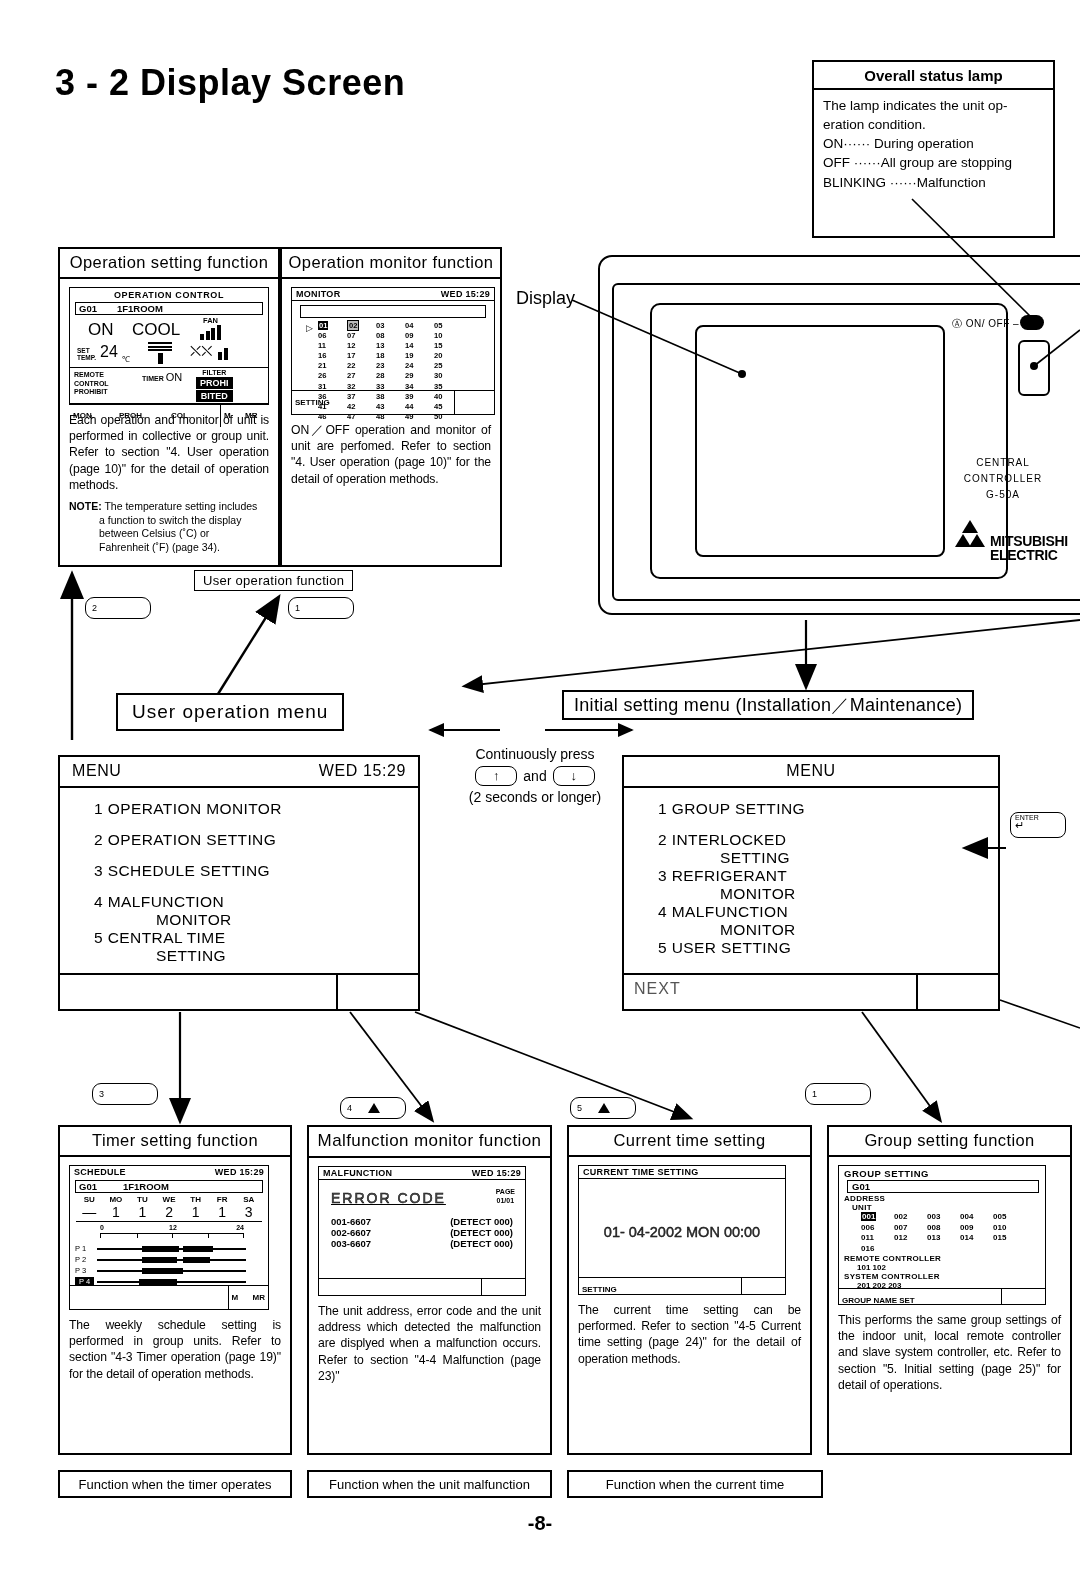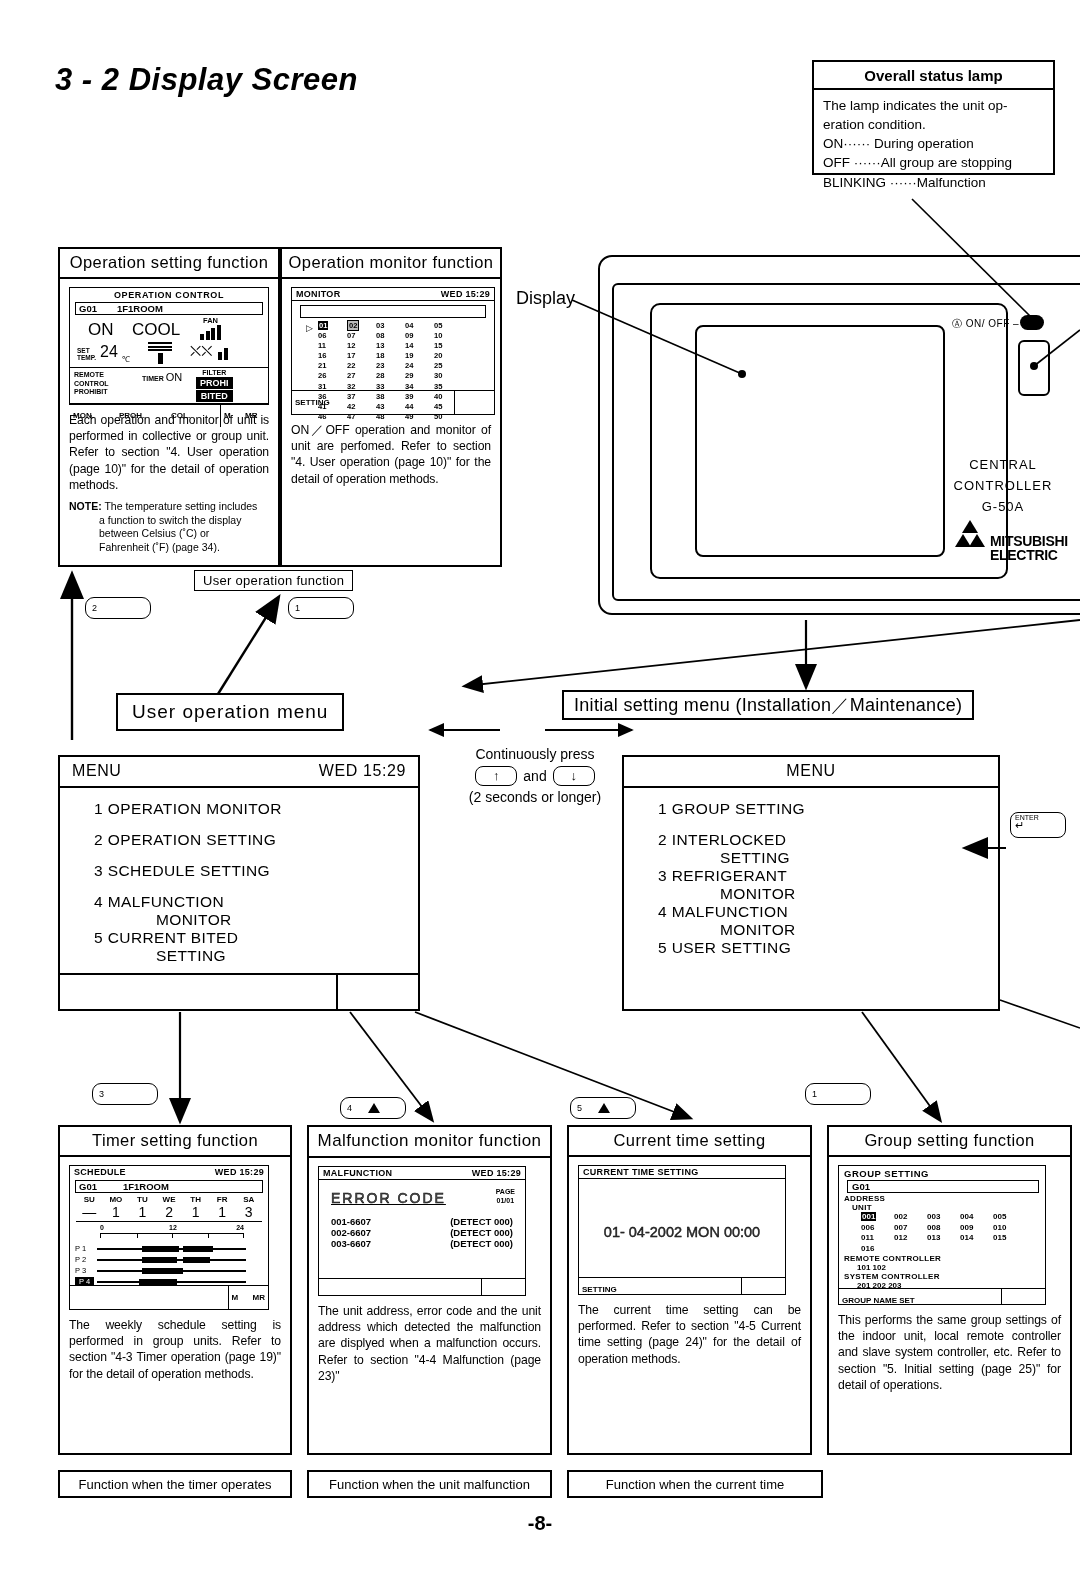--- a/index.html
+++ b/index.html
@@ -7,27 +7,26 @@
   body {
     width:1080px; height:1576px; position:relative;
     background:#ffffff; color:#000;
     font-family:"Liberation Sans", sans-serif;
     overflow:hidden;
   }
   .abs { position:absolute; }
 
   
   #page-title {
-    left:55px; top:62px; font-size:31px; font-weight:bold;
+    left:55px; top:62px; font-size:36px; font-weight:bold;
     letter-spacing:0.5px;
-    font-style:italic;
-  }
-
-  
-  #lamp-box { left:812px; top:60px; width:243px; height:115px; border:2px solid #000; }
+  }
+
+  
+  #lamp-box { left:812px; top:60px; width:243px; height:178px; border:2px solid #000; }
   #lamp-title {
     text-align:center; font-weight:bold; font-size:15px;
     padding:5px 0 4px; border-bottom:2px solid #000;
   }
   #lamp-body { padding:6px 9px 0 9px; font-size:13.5px; line-height:1.42; }
   .lamp-row { white-space:nowrap; }
 
   
   #panelA { left:58px; top:247px; width:222px; height:320px; border:2px solid #000; }
   #panelB { left:280px; top:247px; width:222px; height:320px; border:2px solid #000; }
@@ -123,21 +122,21 @@
     left:650px; top:303px; width:358px; height:276px;
     border:2px solid #000; border-radius:10px;
   }
   #device-screen {
     left:695px; top:325px; width:250px; height:232px;
     border:2px solid #000; border-radius:8px;
   }
   #onoff-label { left:952px; top:317px; font-size:10px; letter-spacing:.5px; white-space:nowrap;}
   #onoff-lamp { left:1020px; top:315px; width:24px; height:15px; background:#000; border-radius:8px; }
   #side-button { left:1018px; top:340px; width:32px; height:56px; border:2px solid #000; border-radius:6px; }
-  #dev-name { left:948px; top:455px; font-size:13px; letter-spacing:1px; text-align:center; width:110px; line-height:1.6;}
+  #dev-name { left:948px; top:455px; font-size:10px; letter-spacing:1px; text-align:center; width:110px; line-height:1.6;}
   #dev-logo { left:955px; top:505px; display:flex; align-items:center; gap:5px; }
   #dev-logo .mark { width:30px; height:28px; position:relative; }
   #dev-logo .mark span {
     position:absolute; width:0;height:0;
     border-left:8px solid transparent;border-right:8px solid transparent;border-bottom:13px solid #000;
   }
   #dev-logo .mark span.a { left:7px; top:0; }
   #dev-logo .mark span.b { left:0px; top:14px; }
   #dev-logo .mark span.c { left:14px; top:14px; }
   #dev-logo .txt { font-size:14px; font-weight:bold; line-height:1.0; letter-spacing:-0.3px;margin-top:29px;}
@@ -477,21 +476,21 @@
     <span>MENU</span>
     <span>WED  15:29</span>
   </div>
   <div class="menu-items">
     <div class="mi"><span>1</span> <span>OPERATION MONITOR</span></div>
     <div class="mi"><span>2</span> <span>OPERATION SETTING</span></div>
     <div class="mi"><span>3</span> <span>SCHEDULE SETTING</span></div>
     <div class="mi tight"><span>4</span> <span>MALFUNCTION</span>
       <div class="sub">MONITOR</div>
     </div>
-    <div class="mi tight"><span>5</span> <span>CURRENT BITED</span>
+    <div class="mi tight"><span>5</span> <span>CENTRAL TIME</span>
       <div class="sub">SETTING</div>
     </div>
   </div>
   <div class="menu-foot">
     <div class="c1"></div>
     <div class="c2"></div>
   </div>
 </div>
 
 <div id="cont-note" class="abs">
@@ -513,20 +512,24 @@
     <div class="mi tight"><span>2</span> <span>INTERLOCKED</span>
       <div class="sub">SETTING</div>
     </div>
     <div class="mi tight"><span>3</span> <span>REFRIGERANT</span>
       <div class="sub">MONITOR</div>
     </div>
     <div class="mi tight"><span>4</span> <span>MALFUNCTION</span>
       <div class="sub">MONITOR</div>
     </div>
     <div class="mi"><span>5</span> <span>USER SETTING</span></div>
+  </div>
+  <div class="menu-foot">
+    <div class="c1">NEXT</div>
+    <div class="c2"></div>
   </div>
 </div>
 
 <div id="enter-key" class="abs">
   <span>ENTER</span>
   <div style="font-size:11px; line-height:0.8;">↵</div>
 </div>
 
 <div class="abs tag" style="left:92px; top:1083px;">
     <span>3</span>

